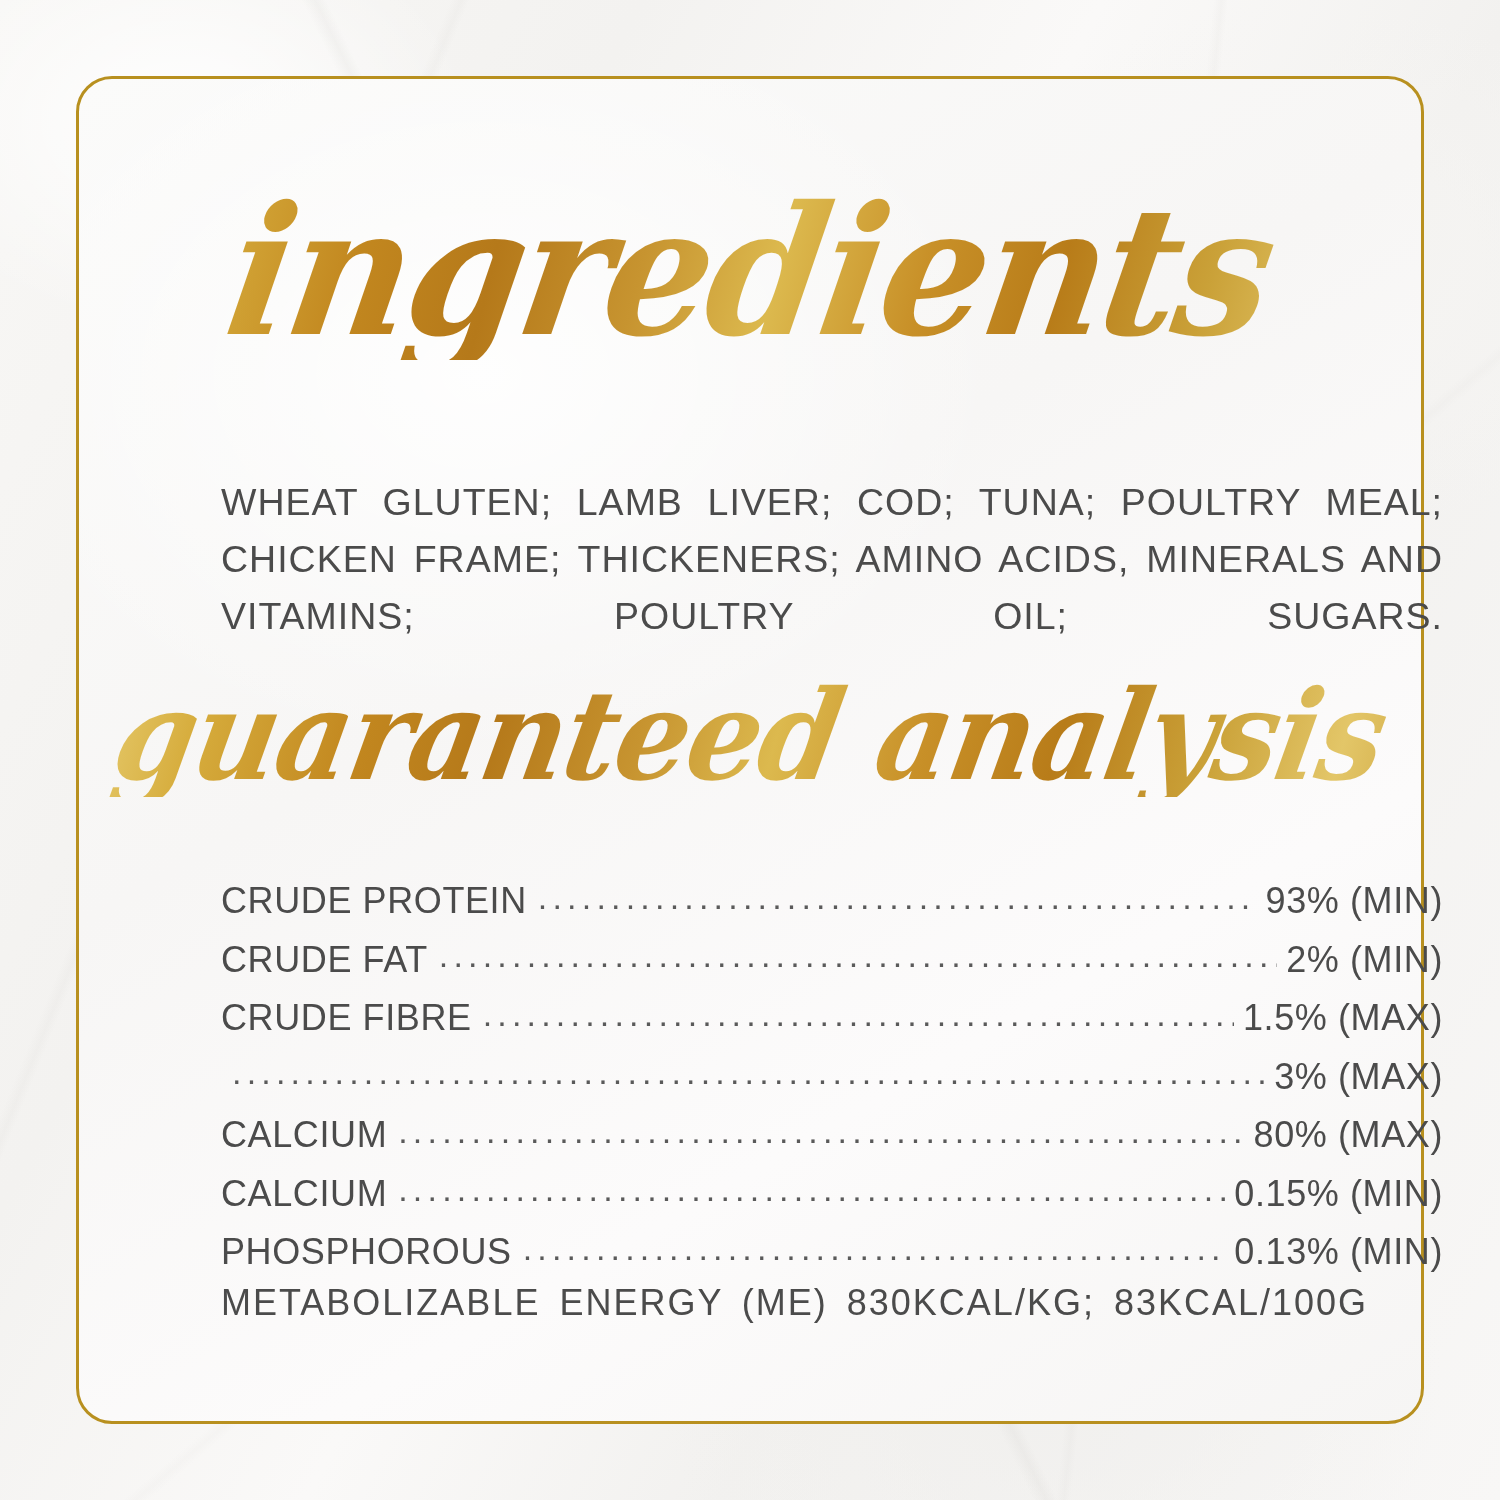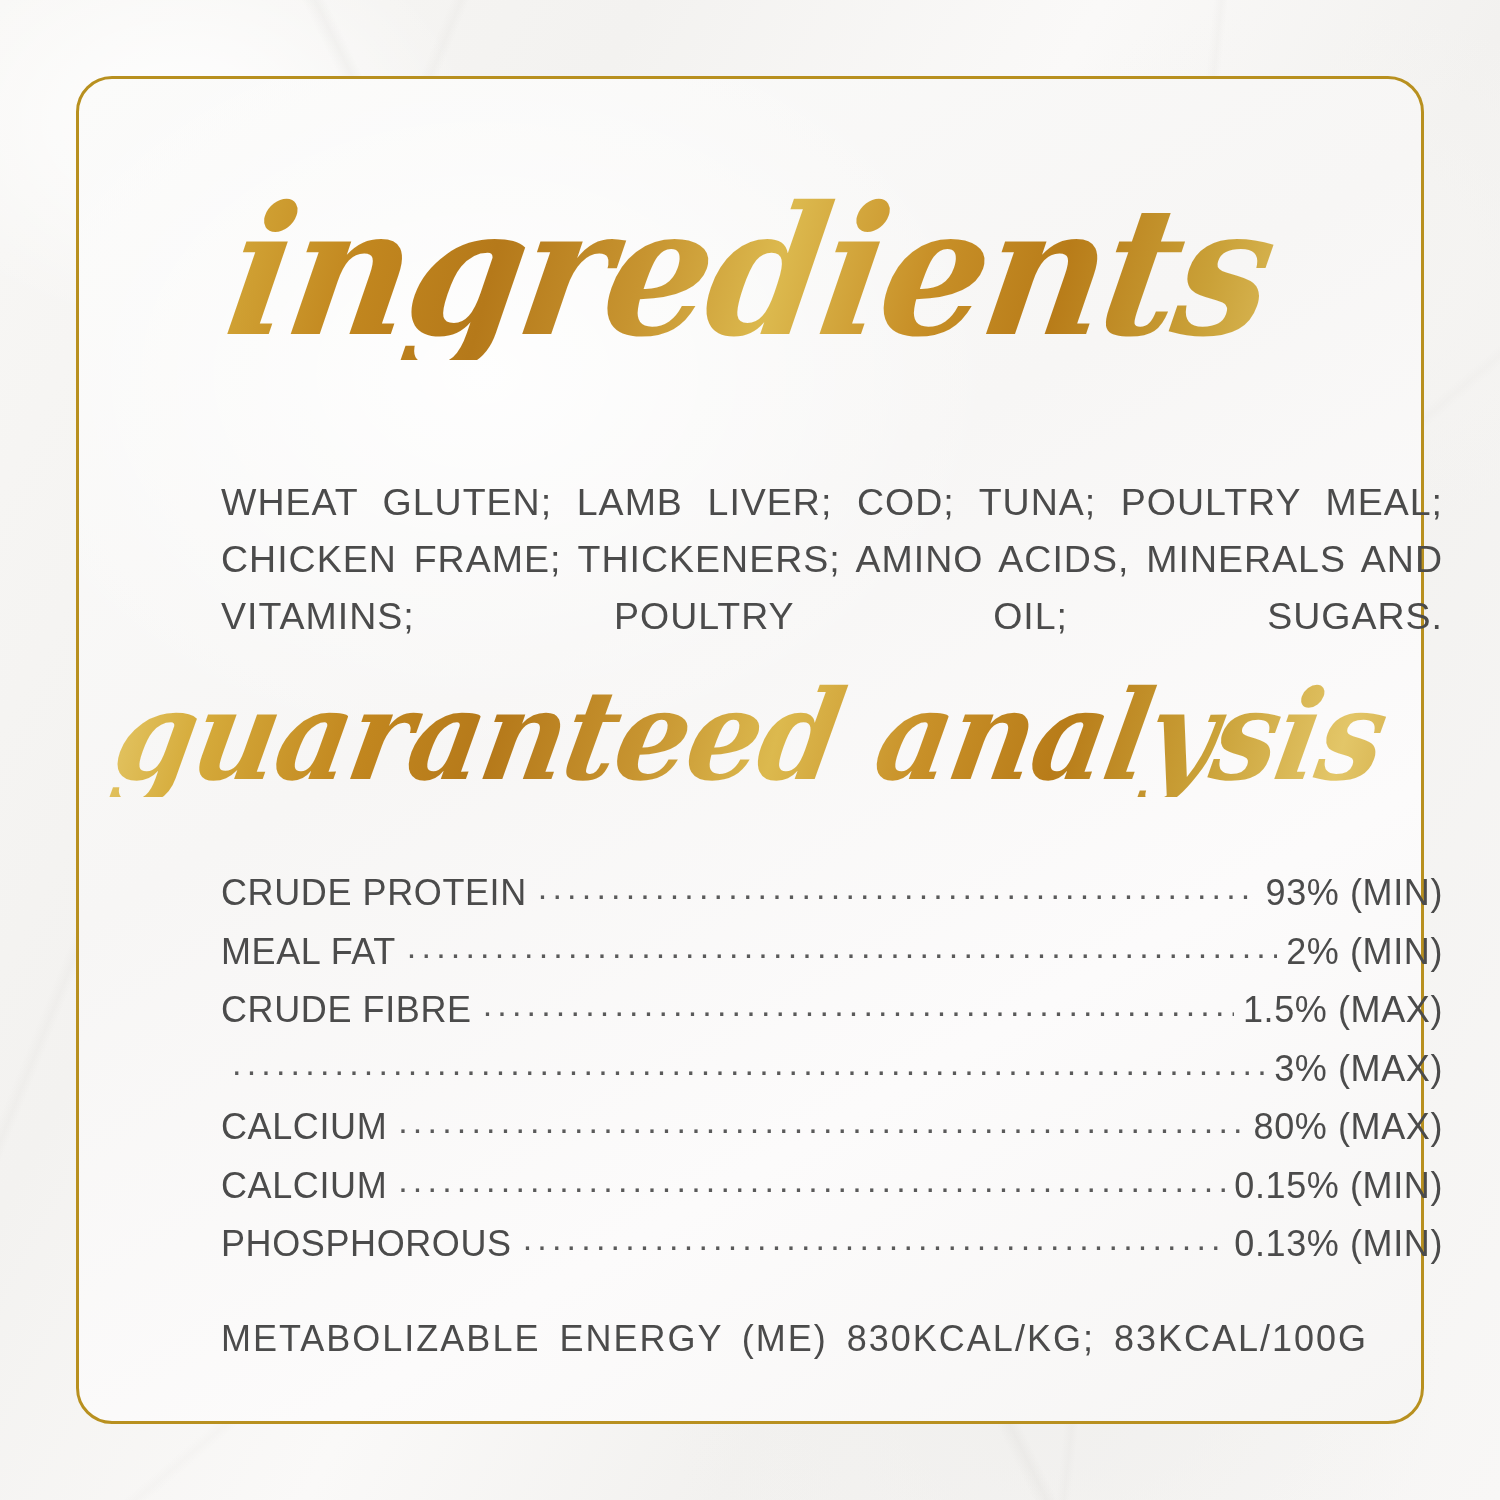--- a/index.html
+++ b/index.html
@@ -123,21 +123,21 @@
 
   
   #analysis-rows {
     position: absolute;
     left: 142px;
     top: 793px;
     width: 1222px;
   }
   .row {
     display: flex;
-    align-items: flex-start;
+    align-items: center;
     height: 58.5px;
     color: #4b4b4b;
     font-size: 36px;
     font-weight: 300;
     letter-spacing: 0.6px;
     white-space: nowrap;
     font-family: "Liberation Sans", sans-serif;
   }
   .row .lbl { flex: 0 0 auto; }
   .row .leader {
@@ -162,21 +162,20 @@
   .row-full {
     display: block;
     height: 58.5px;
     color: #4b4b4b;
     font-size: 36px;
     font-weight: 300;
     letter-spacing: 2.0px;
     word-spacing: 7px;
     white-space: nowrap;
     font-family: "Liberation Sans", sans-serif;
-    margin-top: 36px;
   }
 </style>
 </head>
 <body>
 
 <div id="page">
   <div class="card">
 
     <div class="foil" id="h-ingredients">ingredients</div>
 
@@ -186,21 +185,21 @@
 
     <div id="analysis-rows">
 
       <div class="row">
         <span class="lbl">CRUDE PROTEIN</span>
         <span class="leader"></span>
         <span class="val">93% (MIN)</span>
       </div>
 
       <div class="row">
-        <span class="lbl">MEAL FAT</span>
+        <span class="lbl">CRUDE FAT</span>
         <span class="leader"></span>
         <span class="val">2% (MIN)</span>
       </div>
 
       <div class="row">
         <span class="lbl">CRUDE FIBRE</span>
         <span class="leader"></span>
         <span class="val">1.5% (MAX)</span>
       </div>
 

